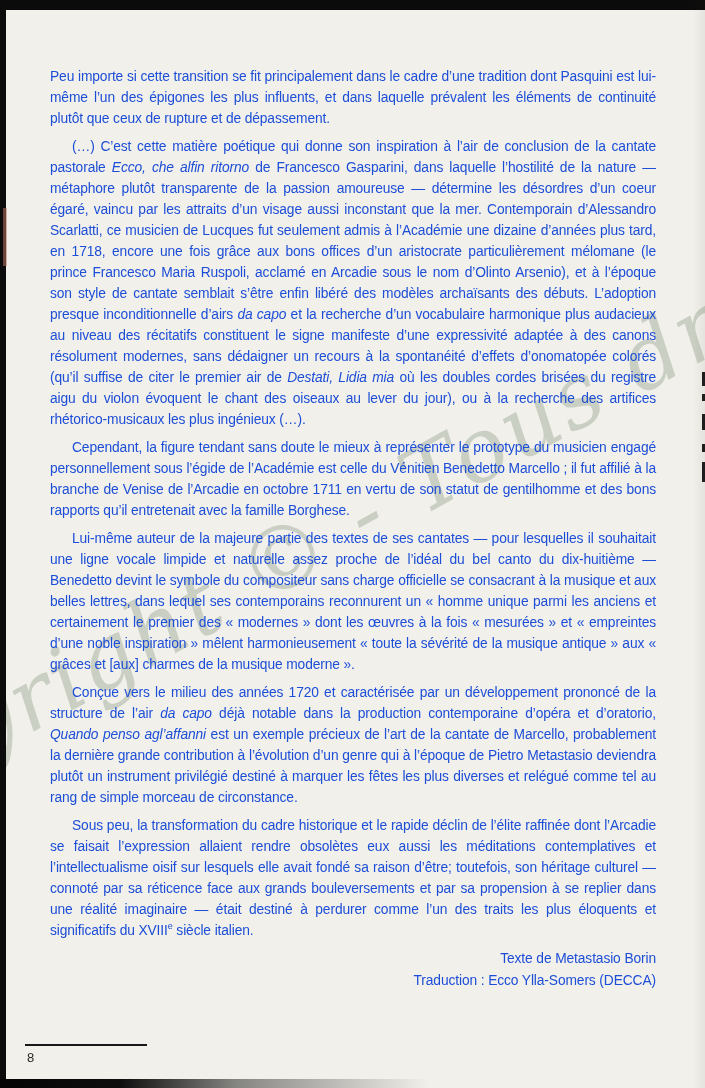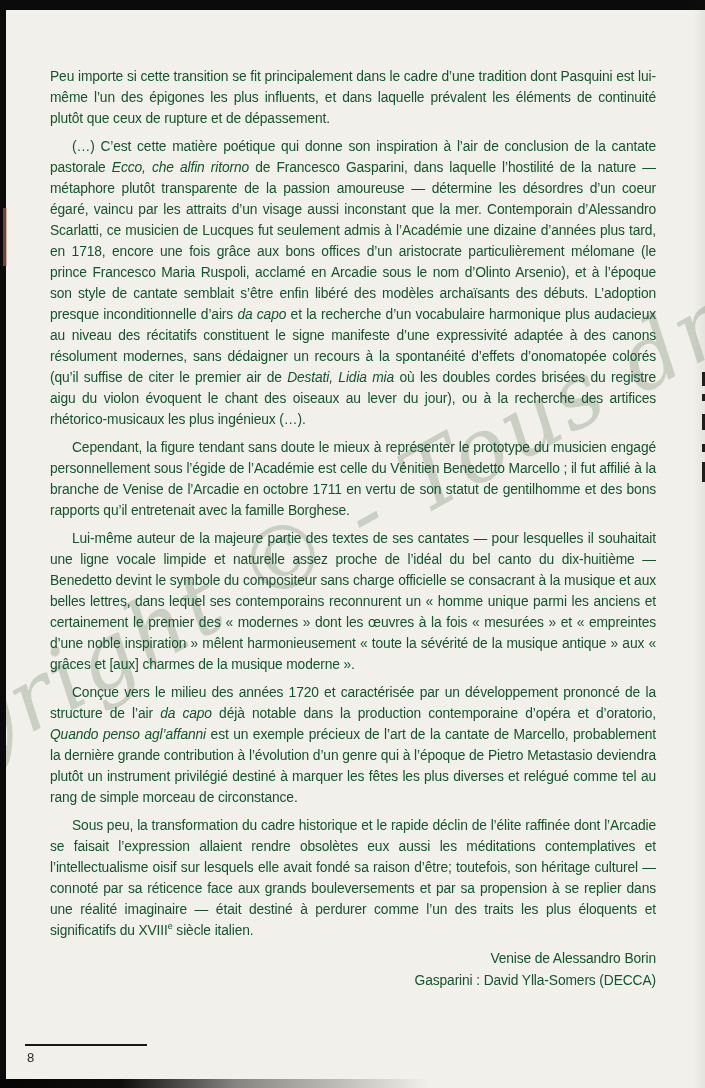--- a/index.html
+++ b/index.html
@@ -52,21 +52,21 @@
     color: rgba(163, 174, 156, 0.50);
     transform: rotate(-29deg);
     transform-origin: 0 50%;
     pointer-events: none;
   }
   
   .body-copy {
     position: absolute;
     left: 50px; top: 66px;
     width: 606px;
-    color: #14532d;
+    color: #1d4ed8;
     font-size: 13.8px;
     line-height: 21px;
     letter-spacing: -0.12px;
     text-align: justify;
   }
   .para { margin: 0 0 7px 0; }
   .para.indent { text-indent: 22px; }
   .para i { }
   .para sup { font-size: 9px; line-height: 0; vertical-align: super; }
   .credits {
@@ -115,22 +115,22 @@
 
   <main class="body-copy">
 
   <p class="para"><span>Peu importe si cette transition se fit principalement dans le cadre d’une tradition dont Pasquini est lui-même l’un des épigones les plus influents, et dans laquelle prévalent les éléments de continuité plutôt que ceux de rupture et de dépassement.</span></p>
       <p class="para indent"><span>(…) C’est cette matière poétique qui donne son inspiration à l’air de conclusion de la cantate pastorale </span><i>Ecco, che alfin ritorno</i><span> de Francesco Gasparini, dans laquelle l’hostilité de la nature — métaphore plutôt transparente de la passion amoureuse — détermine les désordres d’un coeur égaré, vaincu par les attraits d’un visage aussi inconstant que la mer. Contemporain d’Alessandro Scarlatti, ce musicien de Lucques fut seulement admis à l’Académie une dizaine d’années plus tard, en 1718, encore une fois grâce aux bons offices d’un aristocrate particulièrement mélomane (le prince Francesco Maria Ruspoli, acclamé en Arcadie sous le nom d’Olinto Arsenio), et à l’époque son style de cantate semblait s’être enfin libéré des modèles archaïsants des débuts. L’adoption presque inconditionnelle d’airs </span><i>da capo</i><span> et la recherche d’un vocabulaire harmonique plus audacieux au niveau des récitatifs constituent le signe manifeste d’une expressivité adaptée à des canons résolument modernes, sans dédaigner un recours à la spontanéité d’effets d’onomatopée colorés (qu’il suffise de citer le premier air de </span><i>Destati, Lidia mia</i><span> où les doubles cordes brisées du registre aigu du violon évoquent le chant des oiseaux au lever du jour), ou à la recherche des artifices rhétorico-musicaux les plus ingénieux (…).</span></p>
       <p class="para indent"><span>Cependant, la figure tendant sans doute le mieux à représenter le prototype du musicien engagé personnellement sous l’égide de l’Académie est celle du Vénitien Benedetto Marcello ; il fut affilié à la branche de Venise de l’Arcadie en octobre 1711 en vertu de son statut de gentilhomme et des bons rapports qu’il entretenait avec la famille Borghese.</span></p>
       <p class="para indent"><span>Lui-même auteur de la majeure partie des textes de ses cantates — pour lesquelles il souhaitait une ligne vocale limpide et naturelle assez proche de l’idéal du bel canto du dix-huitième — Benedetto devint le symbole du compositeur sans charge officielle se consacrant à la musique et aux belles lettres, dans lequel ses contemporains reconnurent un « homme unique parmi les anciens et certainement le premier des « modernes » dont les œuvres à la fois « mesurées » et « empreintes d’une noble inspiration » mêlent harmonieusement « toute la sévérité de la musique antique » aux « grâces et [aux] charmes de la musique moderne ».</span></p>
       <p class="para indent"><span>Conçue vers le milieu des années 1720 et caractérisée par un développement prononcé de la structure de l’air </span><i>da capo</i><span> déjà notable dans la production contemporaine d’opéra et d’oratorio, </span><i>Quando penso agl’affanni</i><span> est un exemple précieux de l’art de la cantate de Marcello, probablement la dernière grande contribution à l’évolution d’un genre qui à l’époque de Pietro Metastasio deviendra plutôt un instrument privilégié destiné à marquer les fêtes les plus diverses et relégué comme tel au rang de simple morceau de circonstance.</span></p>
       <p class="para indent"><span>Sous peu, la transformation du cadre historique et le rapide déclin de l’élite raffinée dont l’Arcadie se faisait l’expression allaient rendre obsolètes eux aussi les méditations contemplatives et l’intellectualisme oisif sur lesquels elle avait fondé sa raison d’être; toutefois, son héritage culturel — connoté par sa réticence face aux grands bouleversements et par sa propension à se replier dans une réalité imaginaire — était destiné à perdurer comme l’un des traits les plus éloquents et significatifs du XVIII</span><sup>e</sup><span> siècle italien.</span></p>
       <div class="credits">
-        <div>Venise de Alessandro Borin</div>
-        <div>Gasparini : David Ylla-Somers (DECCA)</div>
+        <div>Texte de Metastasio Borin</div>
+        <div>Traduction : Ecco Ylla-Somers (DECCA)</div>
       </div>
     </main>
 
   <div class="bar-top"></div>
   <div class="bar-left"></div>
   <div class="bar-bottom"></div>
   <div class="edge-right"></div>
 
   <div class="smudge-pink"></div>
   <div class="dash d1"></div>

